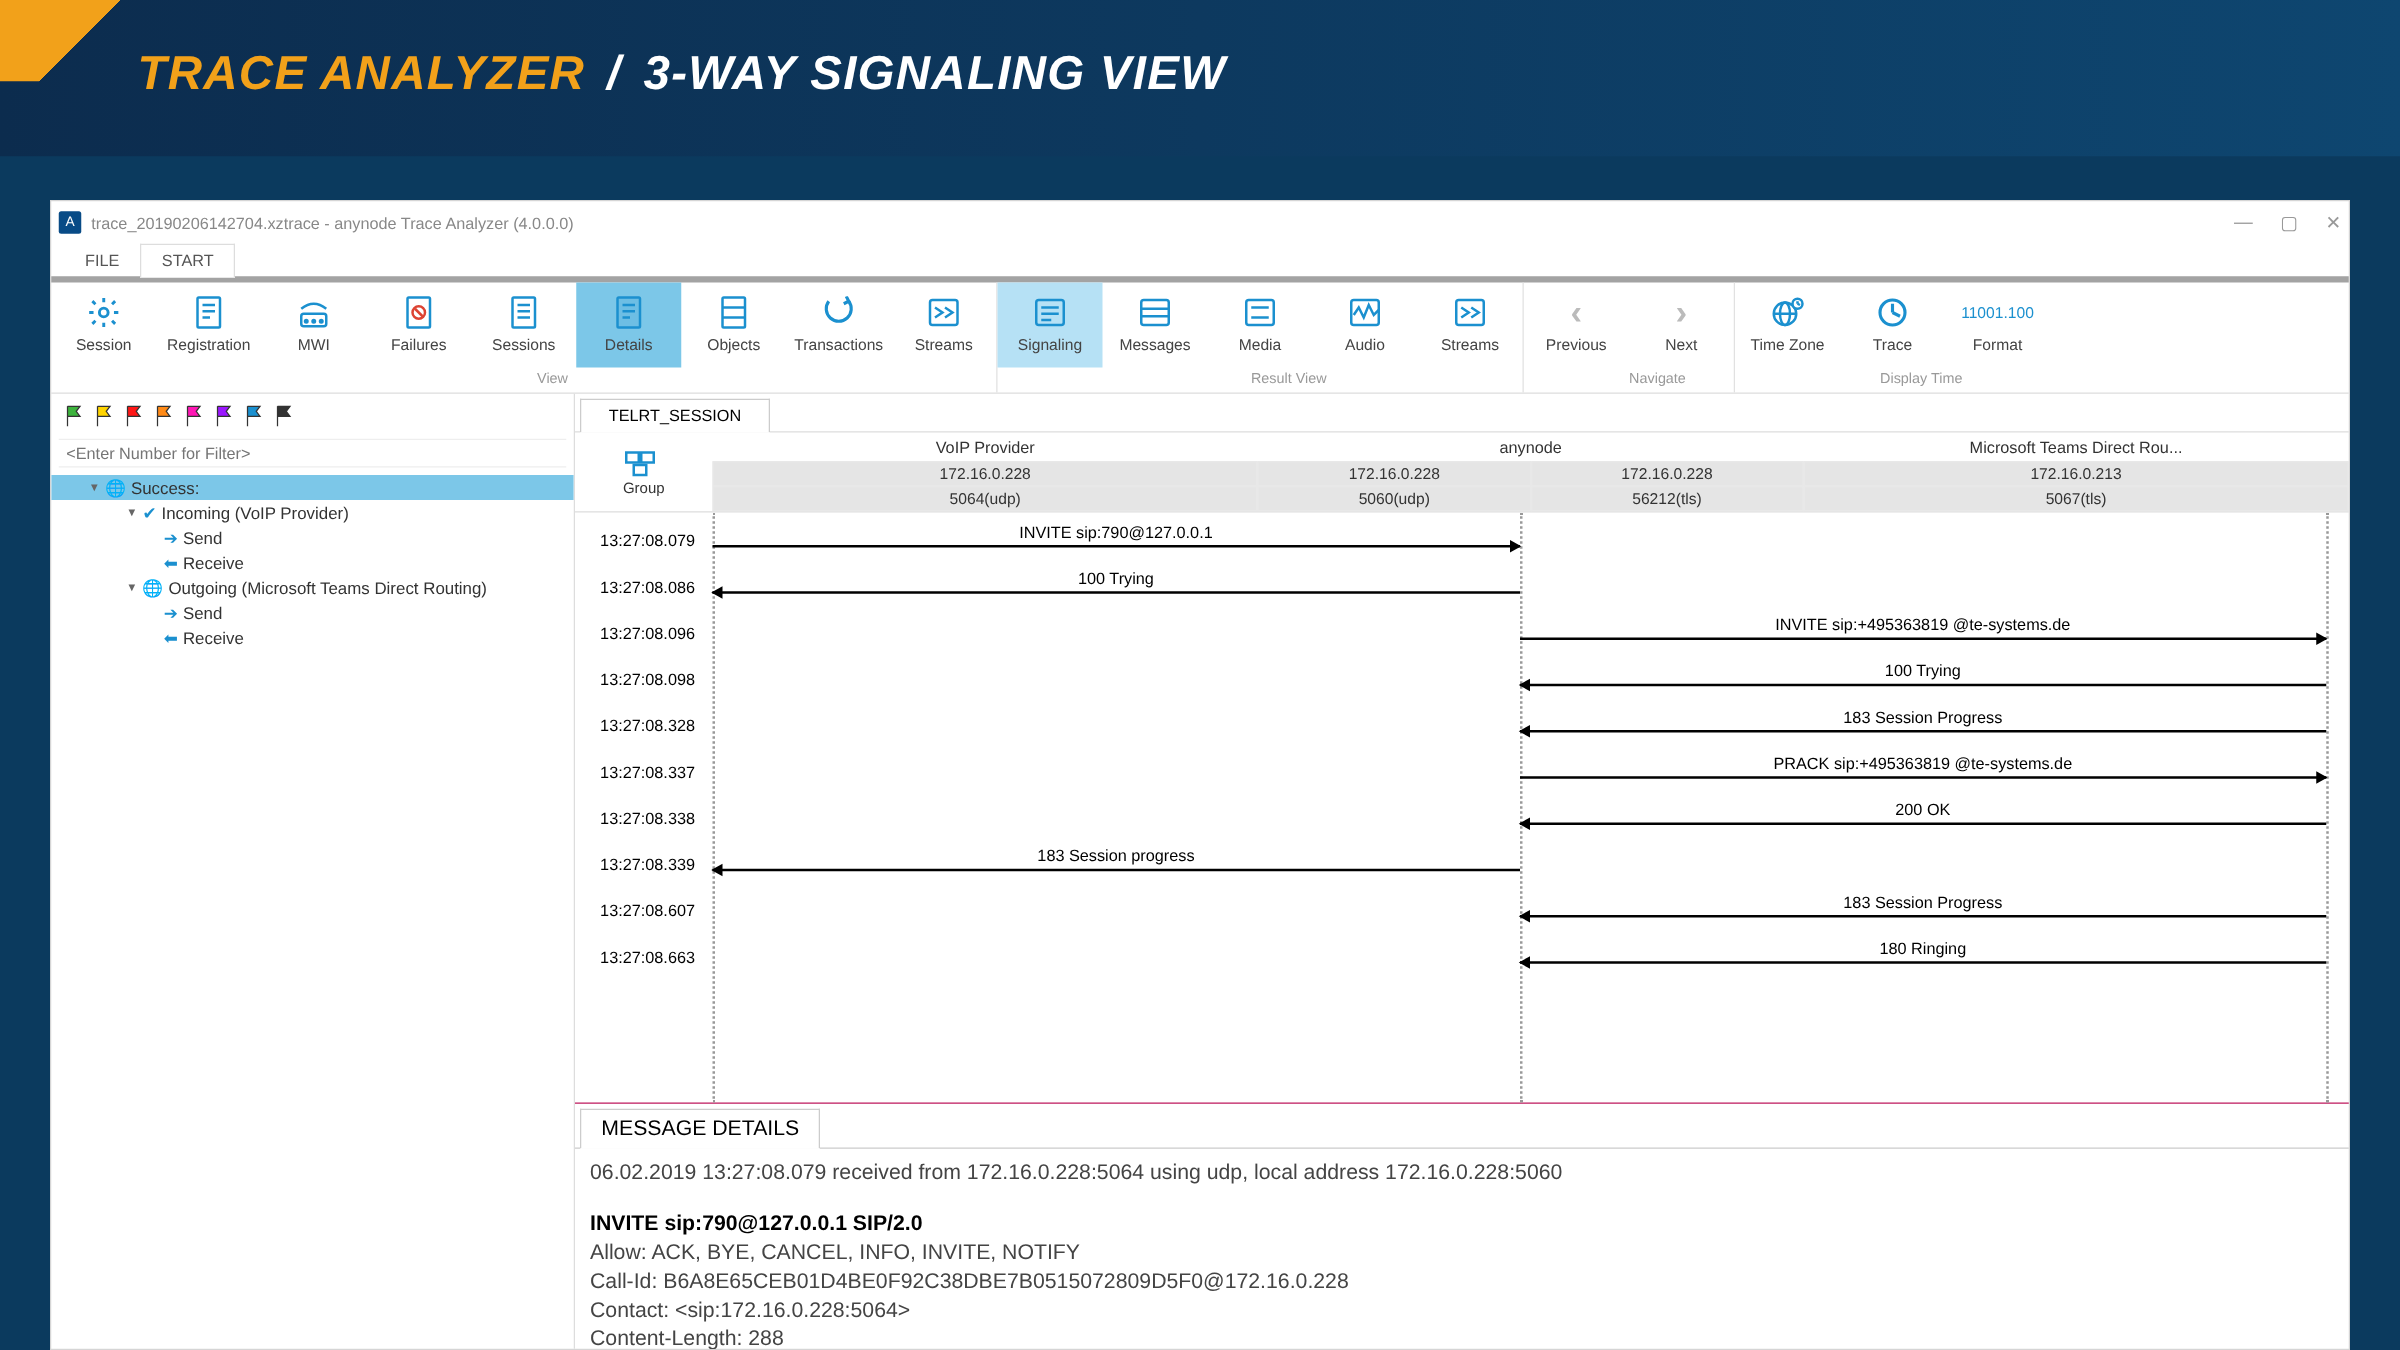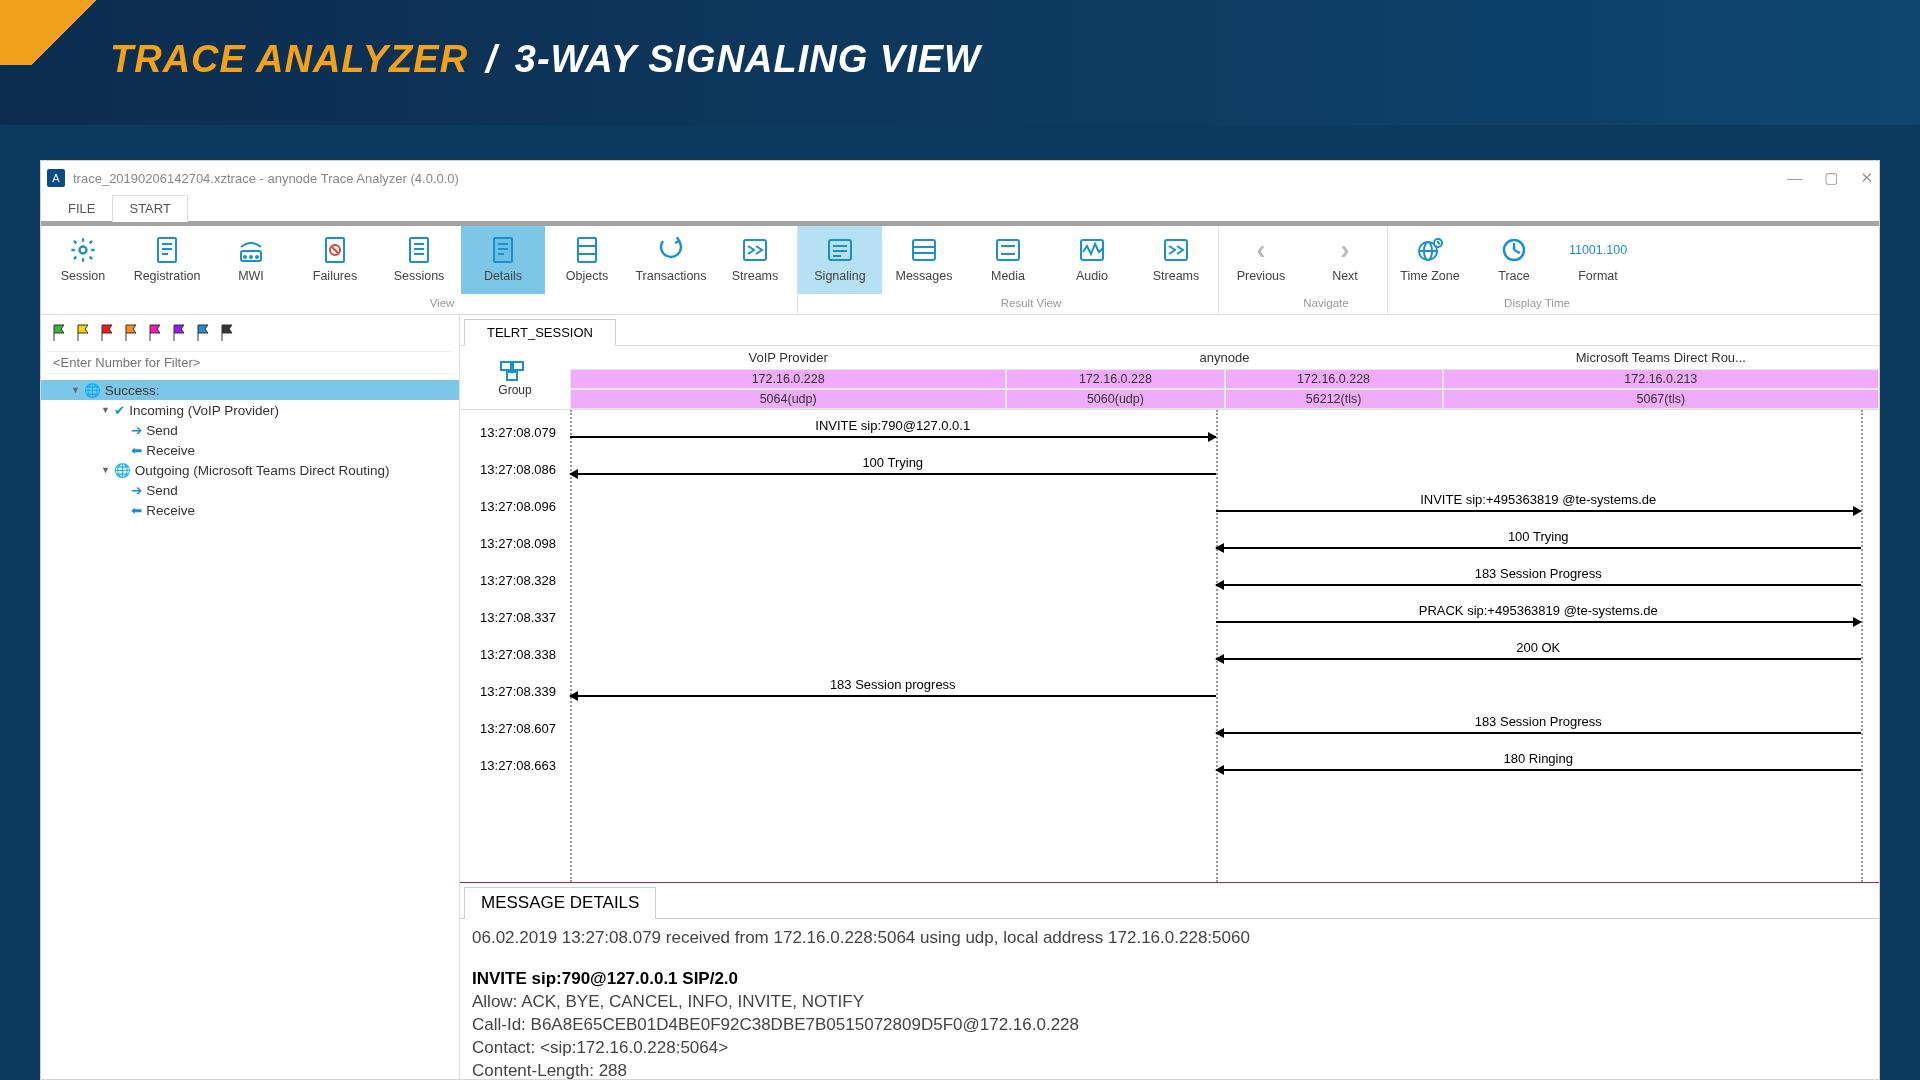--- a/index.html
+++ b/index.html
@@ -54,21 +54,21 @@
 .rightpanel { flex: 1; display: flex; flex-direction: column; min-width: 0; }
 
 .session-tab-row { border-bottom: 1px solid #ddd; padding: 4px 4px 0; }
 .session-tab { display: inline-block; padding: 5px 22px; border: 1px solid #ccc; border-bottom: 1px solid #fff; font-size: 13px; margin-bottom: -1px; background: #fff; }
 
 .seq-header { display: flex; border-bottom: 1px solid #ddd; font-size: 13px; color: #333; text-align: center; }
 .seq-time-col { width: 110px; display: flex; align-items: center; justify-content: center; }
 .seq-lane { flex: 1; min-width: 0; }
 .seq-lane-title { padding: 4px 0; }
 .seq-lane-sub { display: flex; }
-.seq-lane-sub div { flex: 1; background: #f0abfc; border: 1px solid #e8e8e8; padding: 2px 0; font-size: 12.5px; }
+.seq-lane-sub div { flex: 1; background: #e5e5e5; border: 1px solid #e8e8e8; padding: 2px 0; font-size: 12.5px; }
 
 .seq-body { position: relative; flex: 1; overflow: hidden; }
 .lane-boundary { position: absolute; top: 0; bottom: 0; border-left: 2px dotted #999; }
 .seq-rows { position: absolute; inset: 0; }
 .seq-row { position: absolute; left: 0; right: 18px; height: 36px; display: flex; align-items: center; }
 .seq-row .ts { width: 110px; text-align: right; padding-right: 14px; font-size: 13px; }
 .seq-row .arrow-area { position: relative; flex: 1; height: 100%; }
 .arrow-line { position: absolute; top: 62%; height: 2px; background: #000; }
 .arrow-line .lbl { position: absolute; top: -18px; width: 100%; text-align: center; font-size: 13px; }
 .arrow-line::after, .arrow-line::before { content: ""; position: absolute; top: -4px; border-top: 5px solid transparent; border-bottom: 5px solid transparent; }

